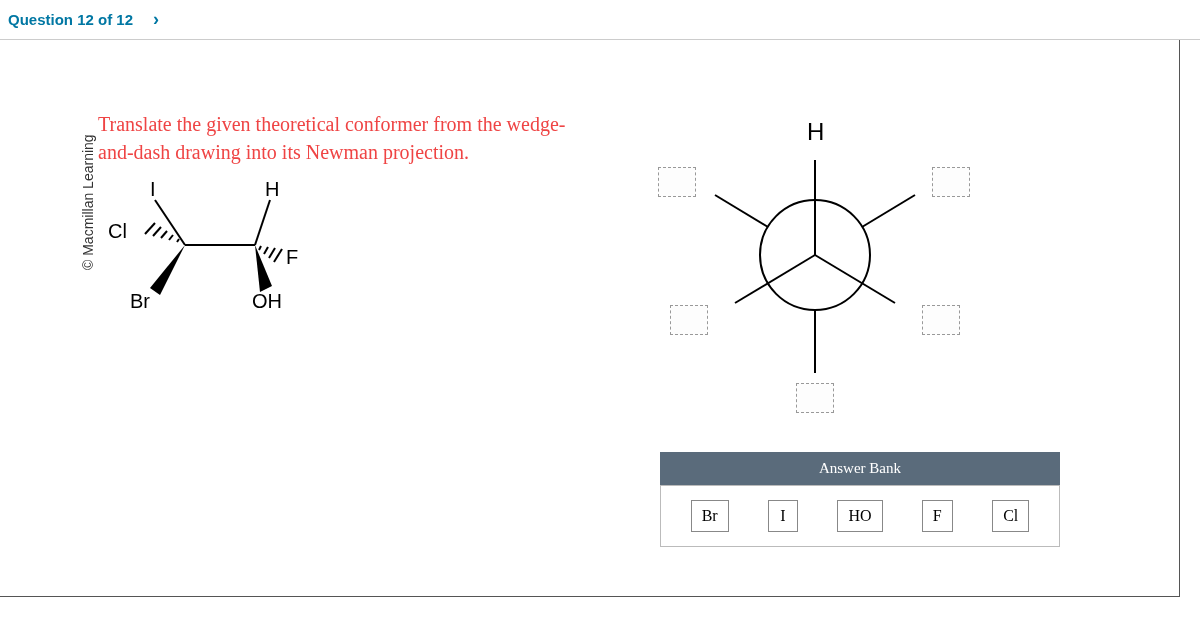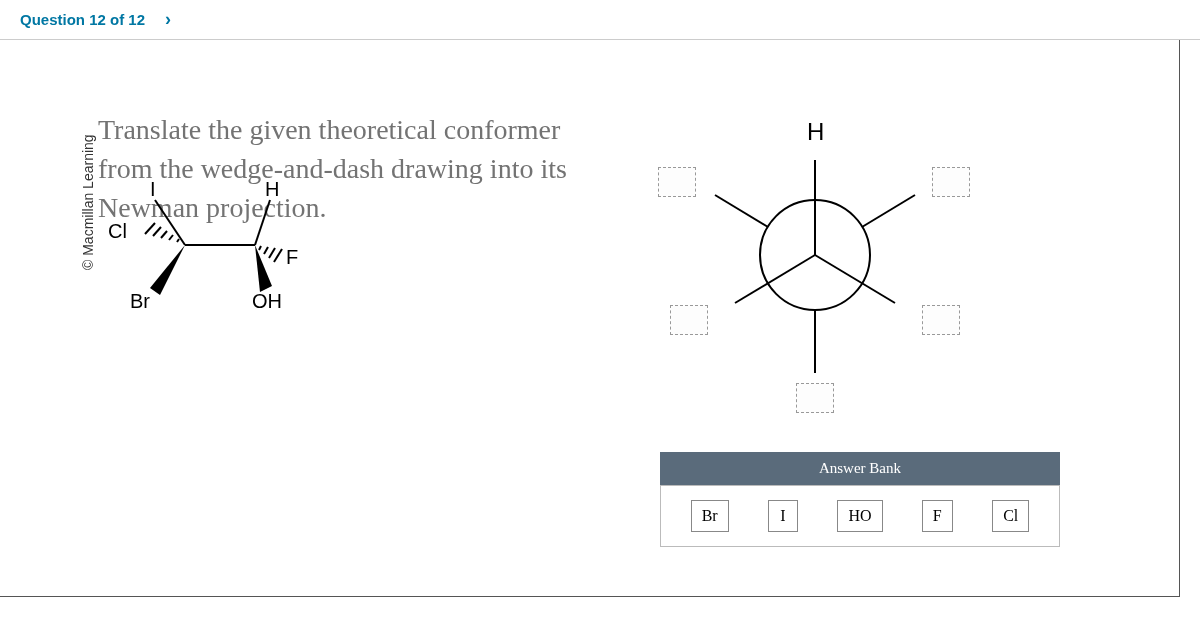--- a/index.html
+++ b/index.html
@@ -1,22 +1,22 @@
 <!DOCTYPE html>
 <html><head>
 <meta charset="utf-8">
 <style>
   * { box-sizing: border-box; margin: 0; padding: 0; }
   body { font-family: Arial, Helvetica, sans-serif; background: #fff; width: 1200px; height: 617px; position: relative; overflow: hidden; }
-  .header { height: 40px; border-bottom: 1px solid #ccc; display: flex; align-items: center; padding: 0 20px; }
+  .header { height: 40px; border-bottom: 1px solid #ccc; display: flex; align-items: center; padding: 0 8px; }
   .qnum { color: #0077a3; font-weight: bold; font-size: 15px; }
   .next-arrow { color: #0077a3; font-size: 18px; margin-left: 20px; font-weight: bold; cursor: pointer; }
   .main { position: absolute; top: 40px; left: 0; right: 20px; bottom: 20px; border-bottom: 1px solid #555; border-right: 1px solid #555; }
   .copyright-offset { position: absolute; left: 80px; top: 230px; transform: rotate(-90deg); transform-origin: left top; font-size: 14px; color: #333; white-space: nowrap; }
-  .prompt { position: absolute; left: 98px; top: 70px; font-family: Georgia, 'Times New Roman', serif; font-size: 28px; line-height: 1.4; color: #737373; max-width: 470px; }
+  .prompt { position: absolute; left: 98px; top: 70px; font-family: Georgia, 'Times New Roman', serif; font-size: 20px; line-height: 1.4; color: #ef4444; max-width: 470px; }
   .wedge-area { position: absolute; left: 100px; top: 140px; width: 260px; height: 140px; }
   .newman-area { position: absolute; left: 640px; top: 65px; width: 350px; height: 320px; }
   .dropzone { position: absolute; width: 38px; height: 30px; border: 1.5px dashed #999; background: #fdfdfd; }
   .answer-bank-wrap { position: absolute; left: 660px; top: 412px; width: 400px; }
   .bank-header { background: #5a6b7b; color: #fff; text-align: center; padding: 8px 2px; font-size: 15px; font-family: Georgia, serif; }
   .bank-body { border: 1px solid #bbb; padding: 14px 10px; display: flex; justify-content: space-around; }
   .bank-item { border: 1px solid #888; padding: 6px 10px; font-family: Georgia, serif; font-size: 16px; cursor: grab; background: #fff; min-width: 30px; text-align: center; }
   svg text { font-family: Arial, sans-serif; }
 </style>
 </head>

